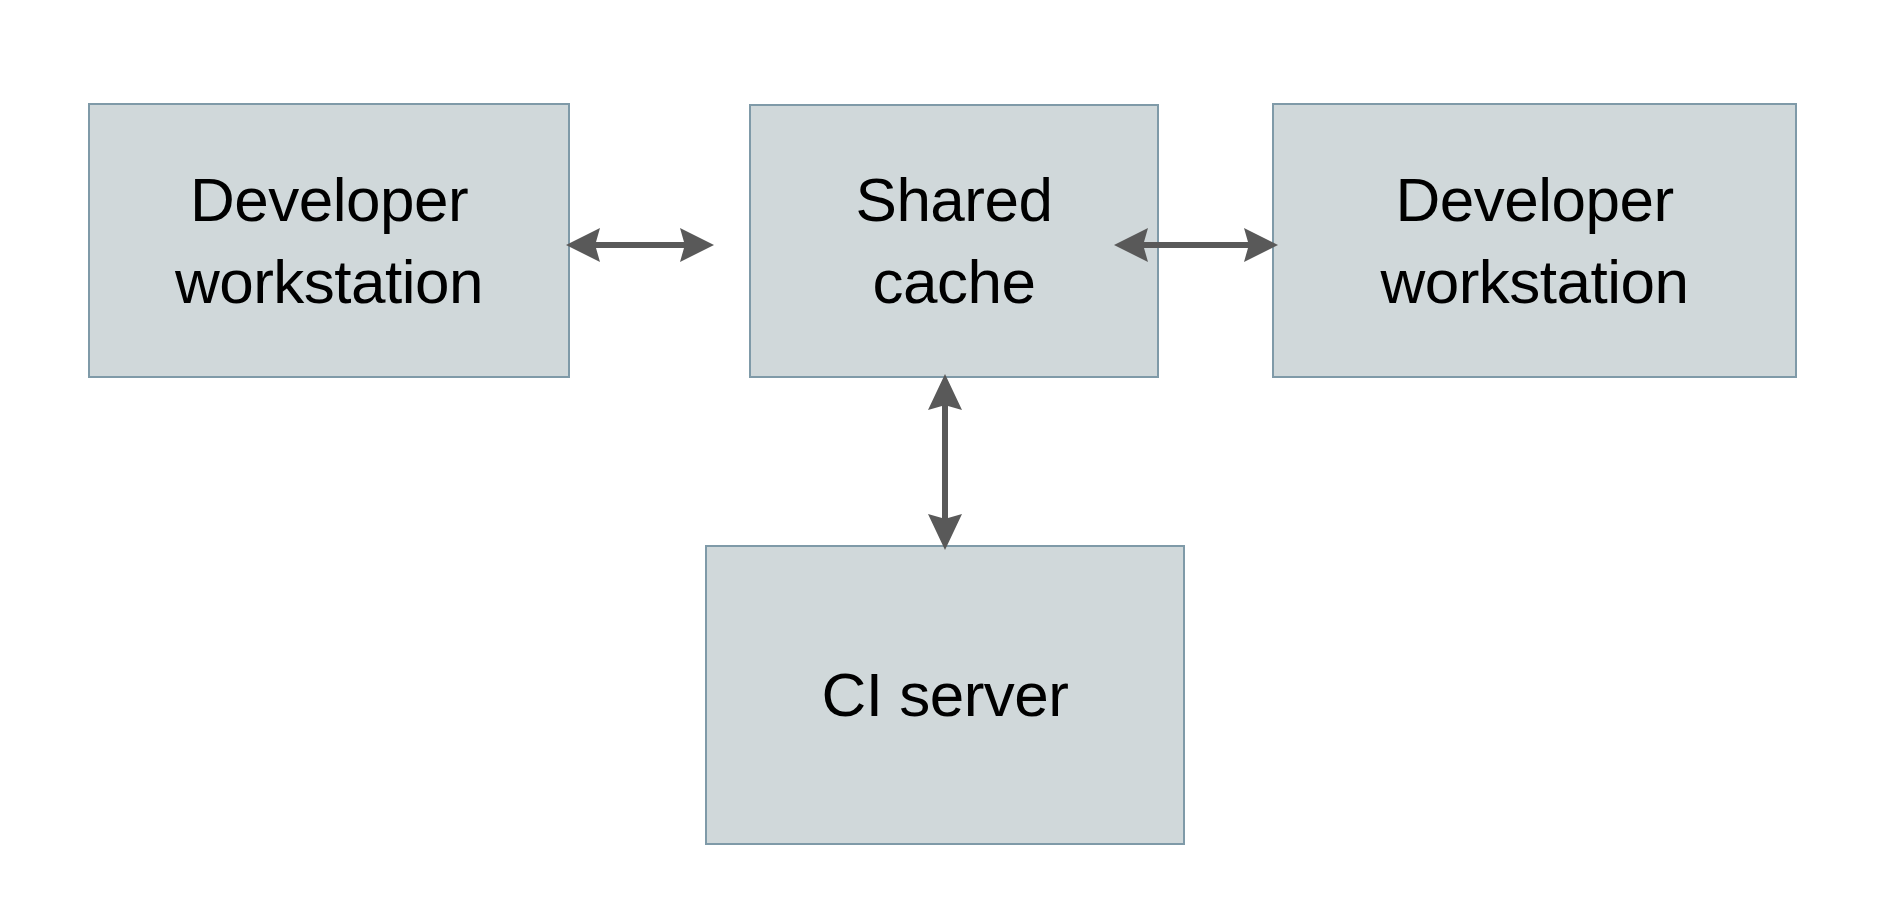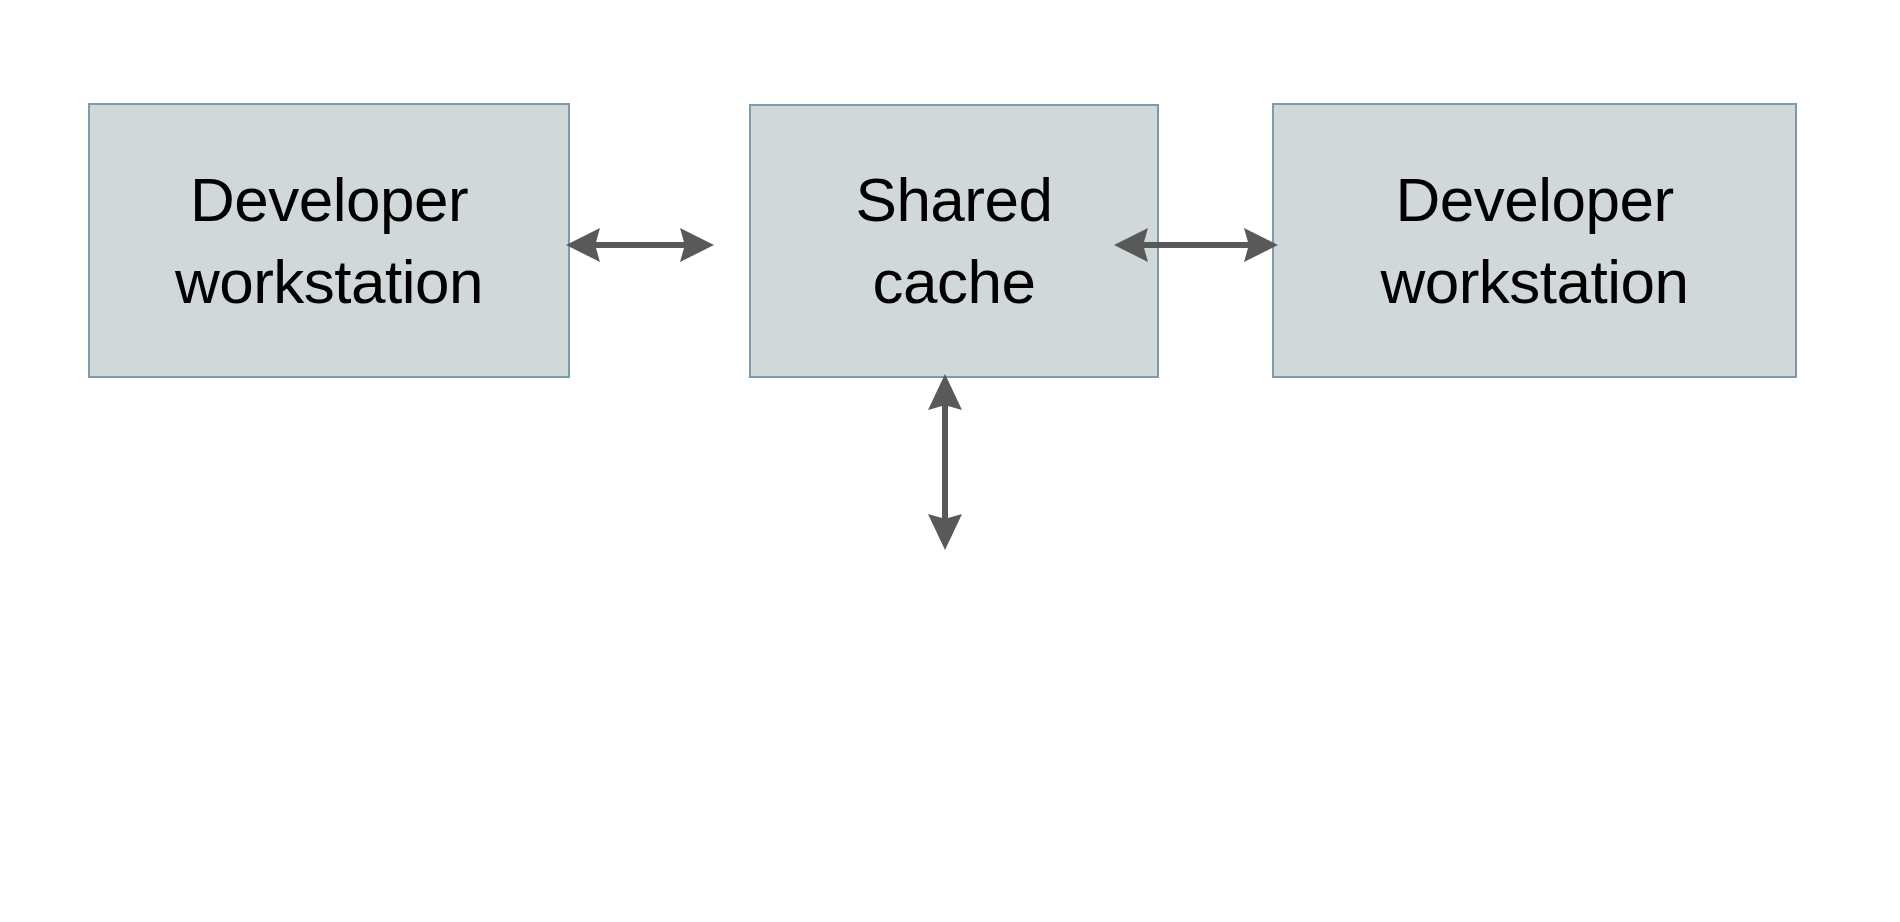--- a/index.html
+++ b/index.html
@@ -69,20 +69,23 @@
   <div class="node" id="node-shared">
     <span class="node-label">Shared
 cache</span>
   </div>
 
   <div class="node" id="node-dev-right">
     <span class="node-label">Developer
 workstation</span>
   </div>
 
+  <div class="node" id="node-ci">
+    <span class="node-label">CI server</span>
+  </div>
 
   <svg class="connector" id="edge-left-shared" viewBox="0 0 148 60">
     <g class="arrow-stroke">
       <path d="M 0 30 L 34 13 L 30 27 L 118 27 L 114 13 L 148 30 L 114 47 L 118 33 L 30 33 L 34 47 Z"></path>
     </g>
   </svg>
 
   <svg class="connector" id="edge-shared-right" viewBox="0 0 164 60">
     <g class="arrow-stroke">
       <path d="M 0 30 L 34 13 L 30 27 L 134 27 L 130 13 L 164 30 L 130 47 L 134 33 L 30 33 L 34 47 Z"></path>

